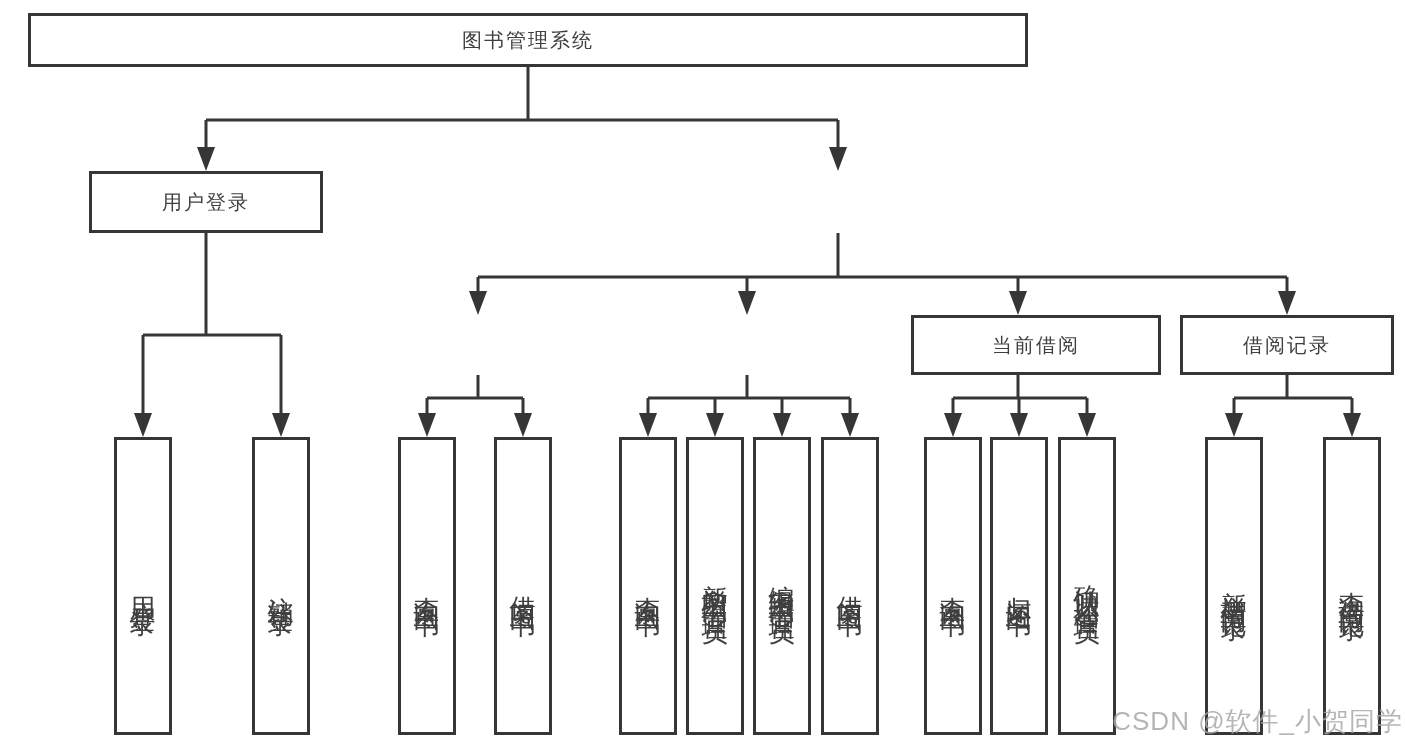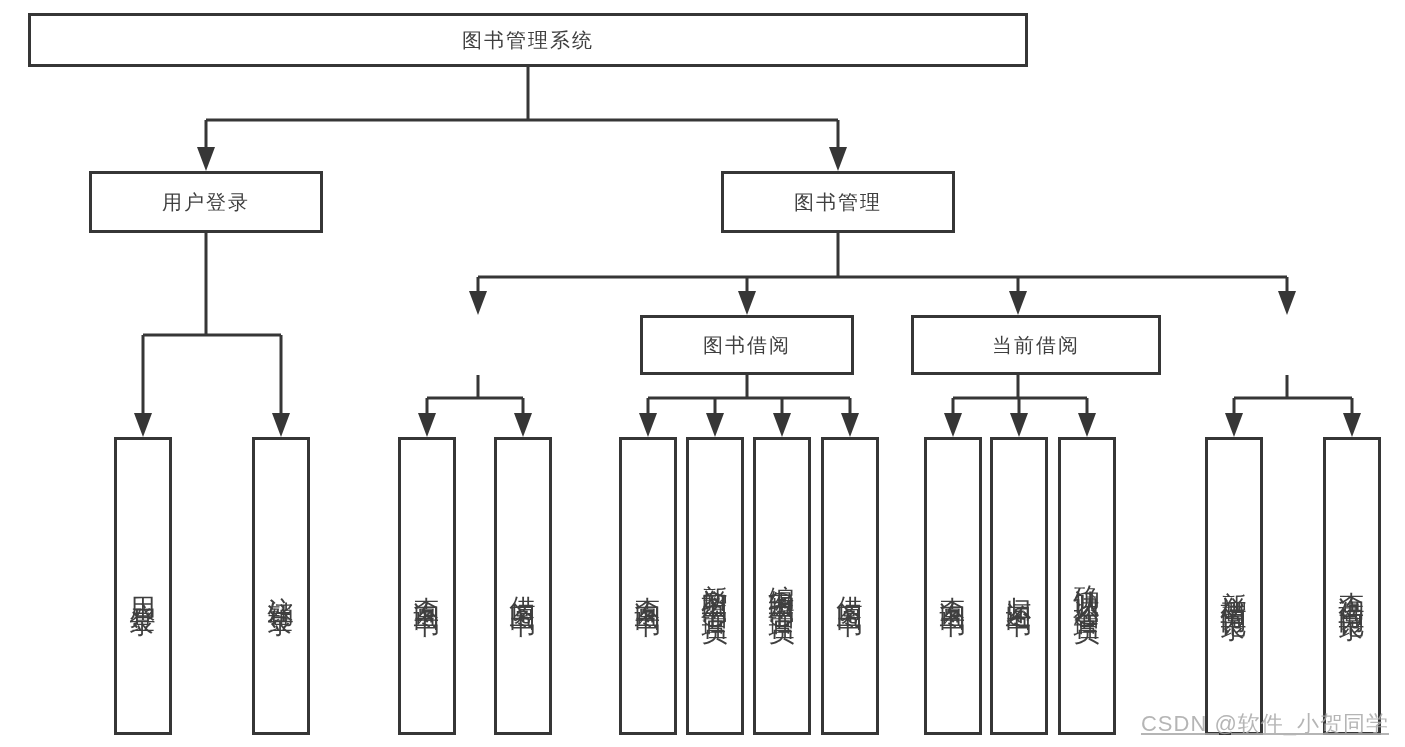--- a/index.html
+++ b/index.html
@@ -17,23 +17,23 @@
     background:#fff; display:flex; align-items:center; justify-content:center;
     color:var(--text,#3f3f3f);
   }
   .hbox { font-size:20px; letter-spacing:2px; }
   .leaf { width:58px; height:298px; top:437px; }
   .vtext {
     writing-mode:vertical-rl; text-orientation:mixed;
     font-size:26px; letter-spacing:5px; line-height:1; white-space:nowrap;
   }
   .watermark {
-    position:absolute; right:24px; bottom:8px; z-index:5;
-    font-size:22px; letter-spacing:1px;
-    color:var(--watermark,#a9a9a9); opacity:.85; pointer-events:none;text-decoration:underline;
+    position:absolute; right:10px; bottom:8px; z-index:5;
+    font-size:26px; letter-spacing:1px;
+    color:var(--watermark,#a9a9a9); opacity:.85; pointer-events:none;
   }
 </style>
 </head>
 <body>
 
 <div class="canvas">
 
   <svg class="connectors" viewBox="0 0 1405 747" xmlns="http://www.w3.org/2000/svg">
 
     <path d="M520 67 V120 M198 120 H830 M198 120 V150 M830 120 V150"></path>
@@ -70,29 +70,26 @@
     <polygon points="1335,413 1353,413 1344,437"></polygon>
   </svg>
 
   <div class="box hbox" style="left:20px;top:13px;width:1000px;height:54px">
     <span>图书管理系统</span>
   </div>
 
   <div class="box hbox" style="left:81px;top:171px;width:234px;height:62px">
     <span>用户登录</span>
   </div>
-  <div class="box hbox" style="left:713px;top:171px;width:234px;height:62px">
-    <span>图书管理</span>
-  </div>
 
-  <div class="box hbox" style="left:632px;top:315px;width:214px;height:60px">
-    <span>图书借阅</span>
-  </div>
   <div class="box hbox" style="left:903px;top:315px;width:250px;height:60px">
     <span>当前借阅</span>
+  </div>
+  <div class="box hbox" style="left:1172px;top:315px;width:214px;height:60px">
+    <span>借阅记录</span>
   </div>
 
   <div class="box leaf" style="left:106px">
     <span class="vtext">用户登录</span>
   </div>
   <div class="box leaf" style="left:244px">
     <span class="vtext">注销登录</span>
   </div>
 
   <div class="box leaf" style="left:390px">

